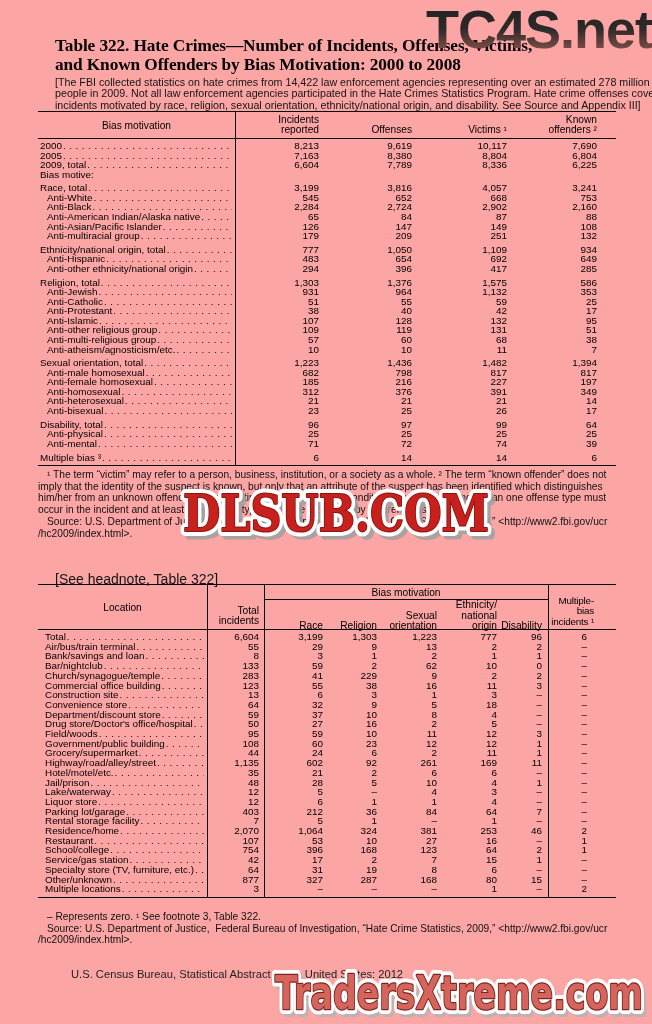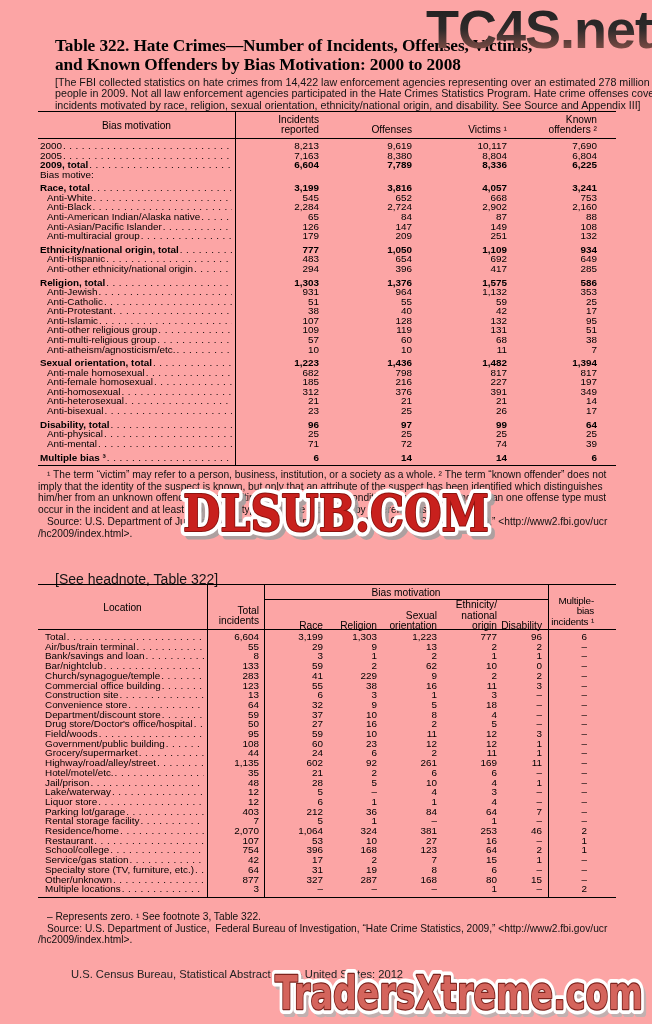--- a/index.html
+++ b/index.html
@@ -28,21 +28,21 @@
   #t323 .vla{left:169px;}
   #t323 .vlb{left:226px;}
   #t323 .vlc{left:510px;}
   .t-head{display:flex;border-top:1px solid #000;border-bottom:1px solid #000;box-sizing:border-box;}
   .t-body{padding:2px 0 3px;border-bottom:1.5px solid #000;}
 
   .t-row{display:flex;align-items:baseline;}
   #t322 .t-row{line-height:9.55px;font-size:9.9px;}
   #t323 .t-row{line-height:9.7px;font-size:9.9px;}
   .t-row.gap{margin-top:4.2px;}
-  .t-row.bold{font-weight:bold;}
+  .t-row.bold{font-weight:normal;}
   .lblc{display:flex;min-width:0;box-sizing:border-box;}
   #t322 .lblc{width:197px;padding-left:2px;}
   #t322 .lblc.ind{padding-left:9px;}
   #t323 .lblc{width:169px;padding-left:7px;}
   .lbl{white-space:nowrap;}
   .leader{flex:1;overflow:hidden;white-space:nowrap;font-weight:400;margin:0 3px 0 1px;}
   .leader::before{content:". . . . . . . . . . . . . . . . . . . . . . . . . . . . . . . . . . . . . . . . . . . . . . . . . . . . . . . . . . . . . . . .";letter-spacing:0.4px;}
   .val{text-align:right;flex-shrink:0;box-sizing:border-box;}
   #t322 .c0{width:84px;} #t322 .c1{width:93px;} #t322 .c2{width:95px;} #t322 .c3{width:90px;}
   #t323 .c0{width:57px;padding-right:5px;} #t323 .c1{width:59px;} #t323 .c2{width:54px;}

